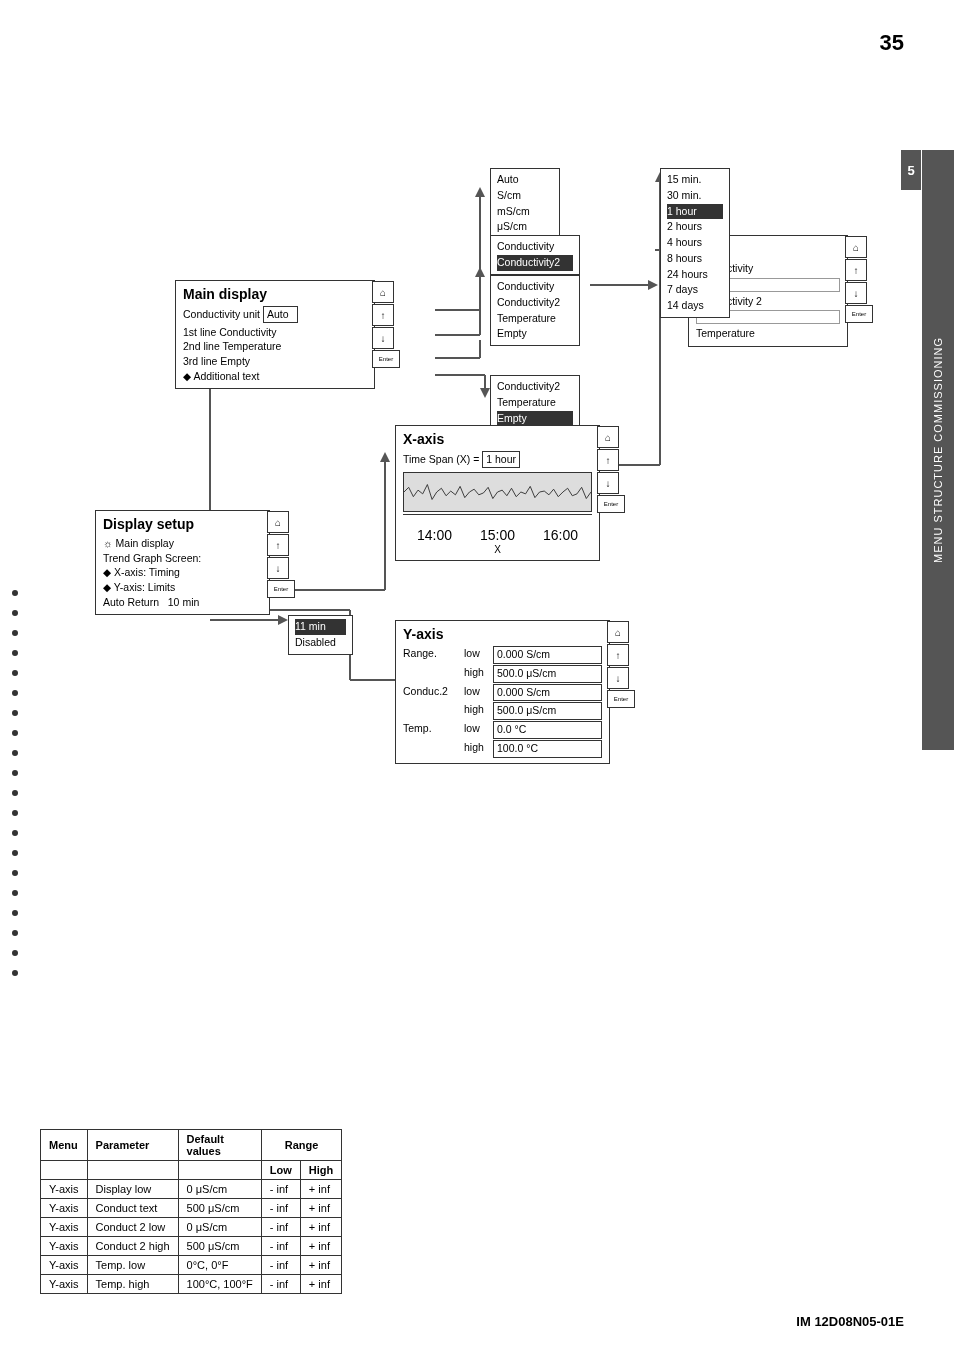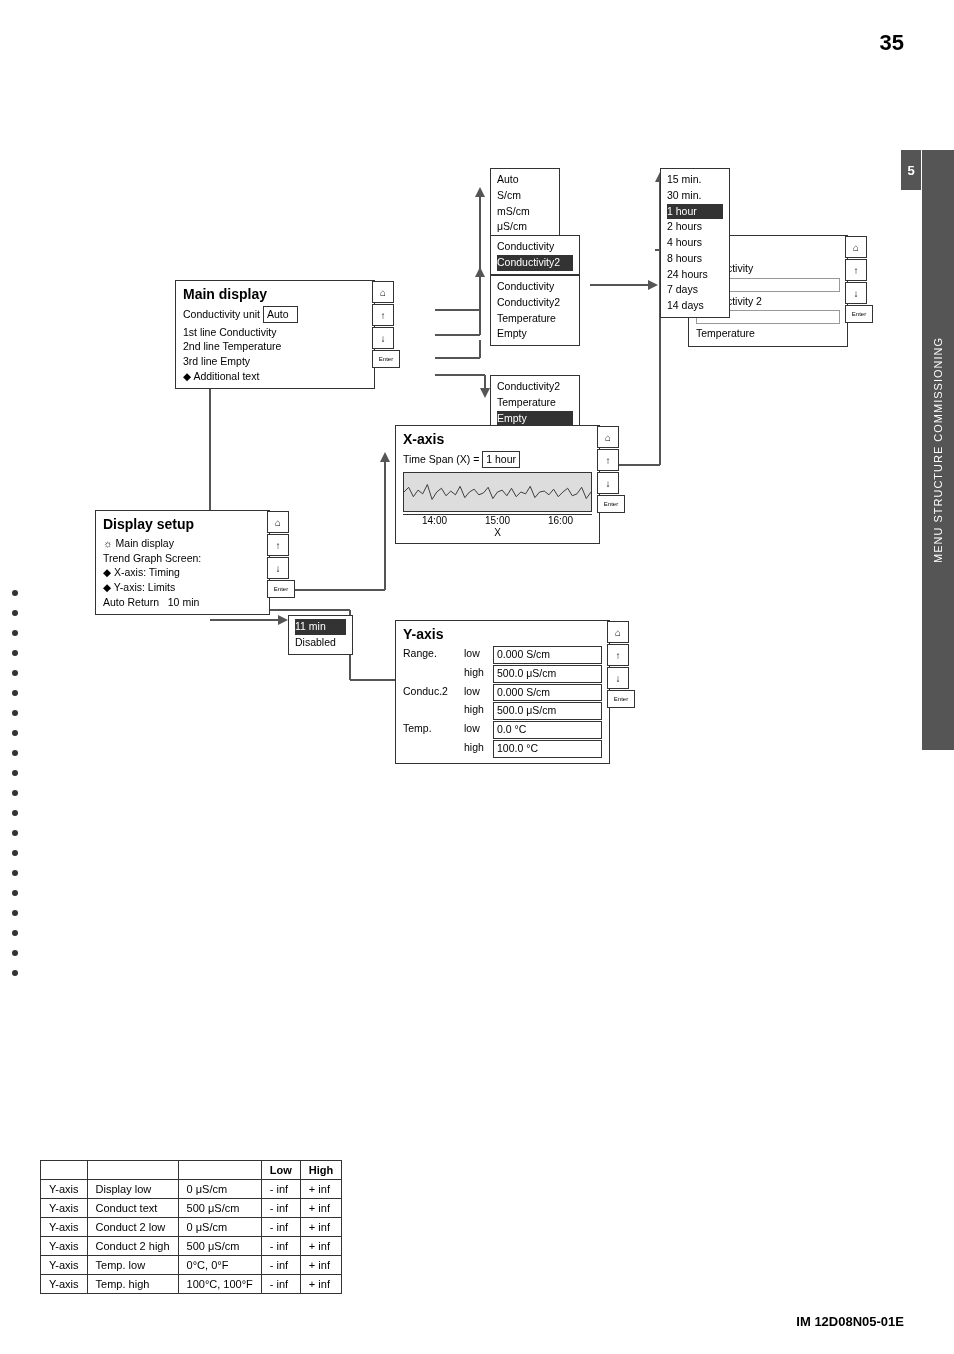--- a/index.html
+++ b/index.html
@@ -188,25 +188,25 @@
       overflow: hidden;
     }
 
     .waveform svg {
       width: 100%;
       height: 100%;
     }
 
     
     .time-axis {
-      font-size: 10px;
+      font-size: 14px;
       display: flex;
       justify-content: space-around;
       border-top: 1px solid #333;
-      padding-top: 0;
+      padding-top: 12px;
       margin-top: 2px;
     }
 
     
     .bold-text {
       font-weight: normal;
       font-size: 13px;
     }
 
     
@@ -451,20 +451,26 @@
       <div>high</div>
       <div class="inline-input">100.0 °C</div>
     </div>
   </div>
 
 </div>
 
 <table class="bottom-table">
   <thead>
     <tr>
+      <th>Menu</th>
+      <th>Parameter</th>
+      <th>Default<br>values</th>
+      <th colspan="2" style="text-align:center;">Range</th>
+    </tr>
+    <tr>
       <th></th>
       <th></th>
       <th></th>
       <th>Low</th>
       <th>High</th>
     </tr>
   </thead>
   <tbody>
     <tr>
       <td>Y-axis</td>

